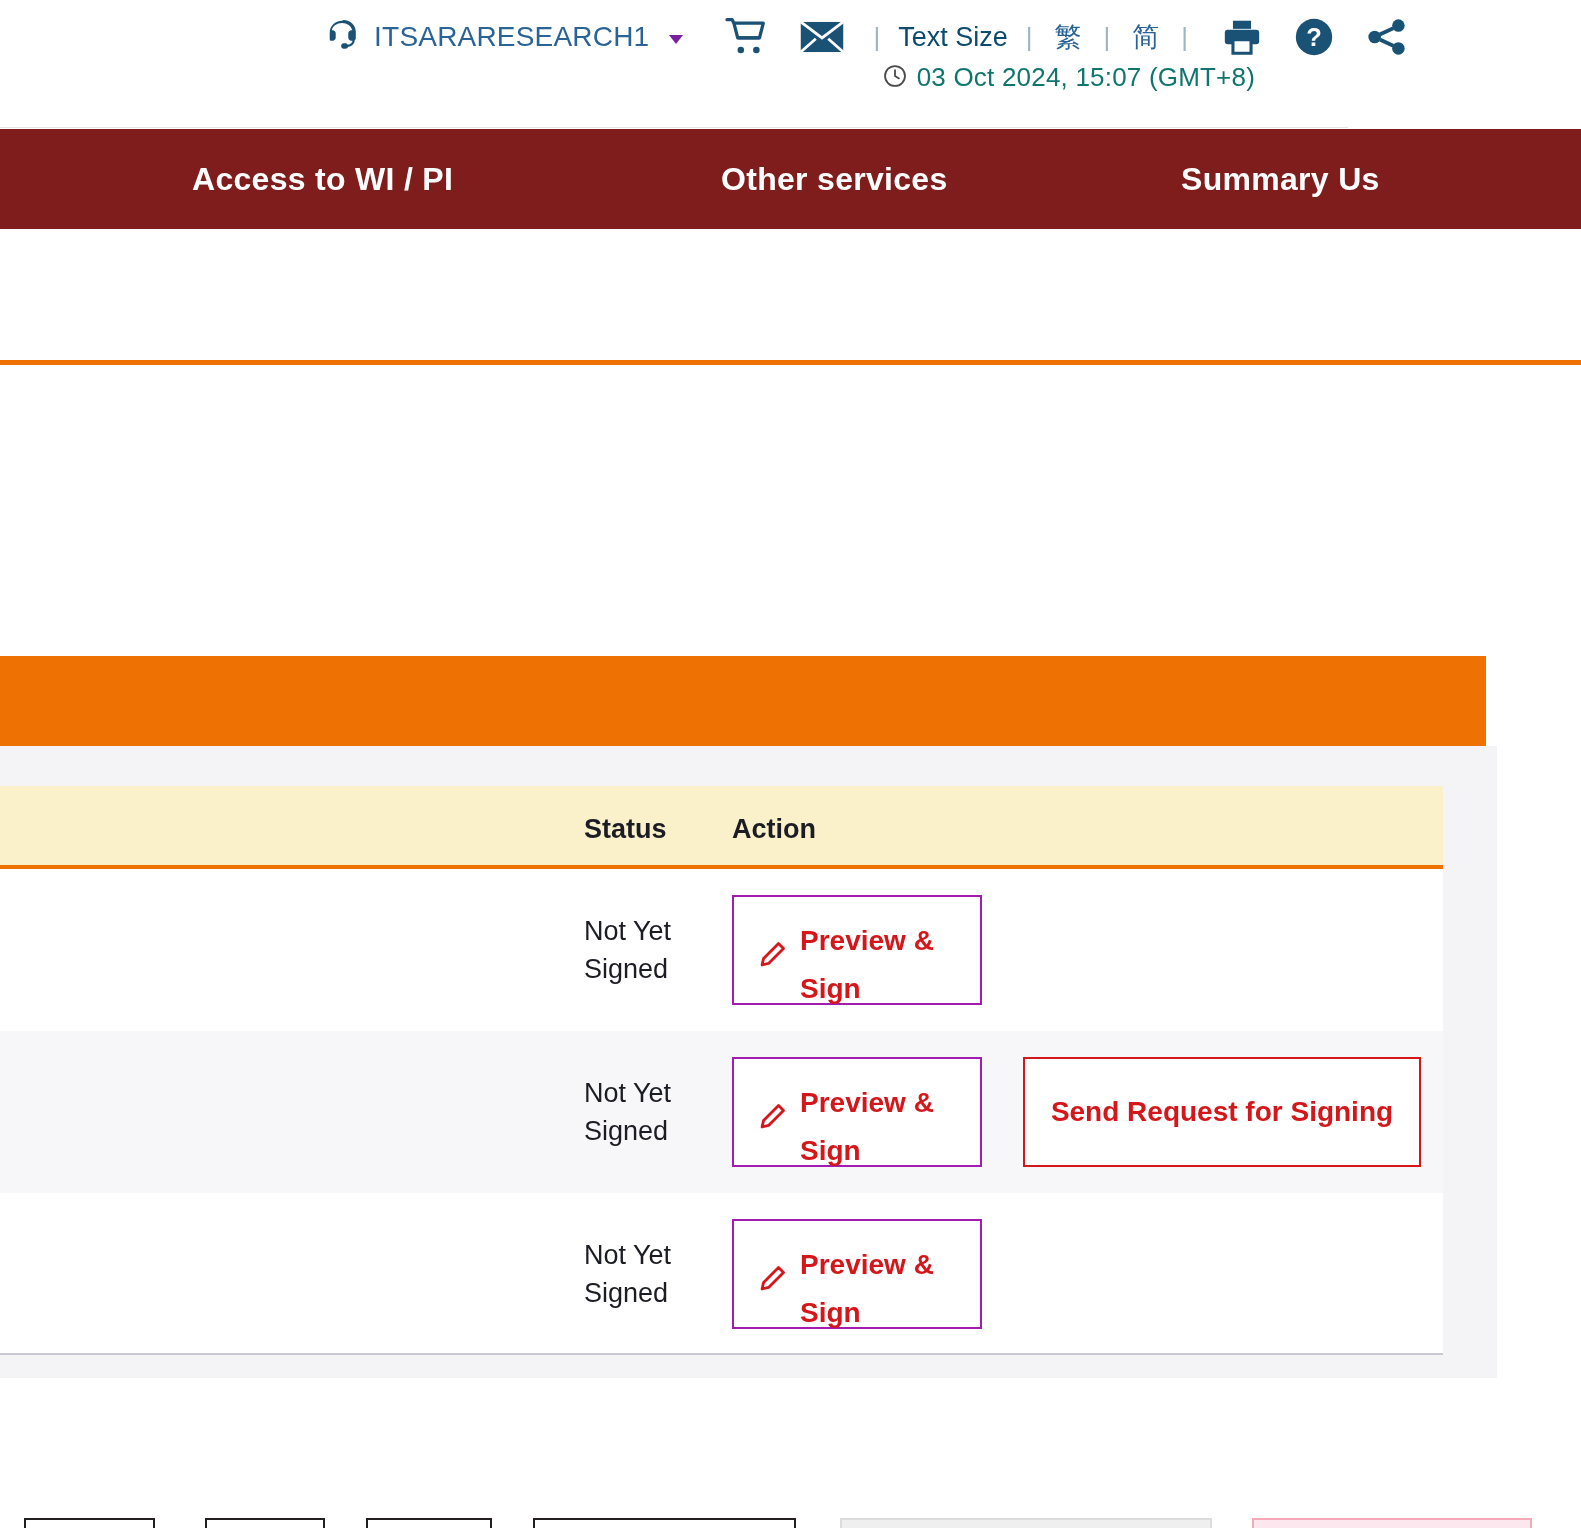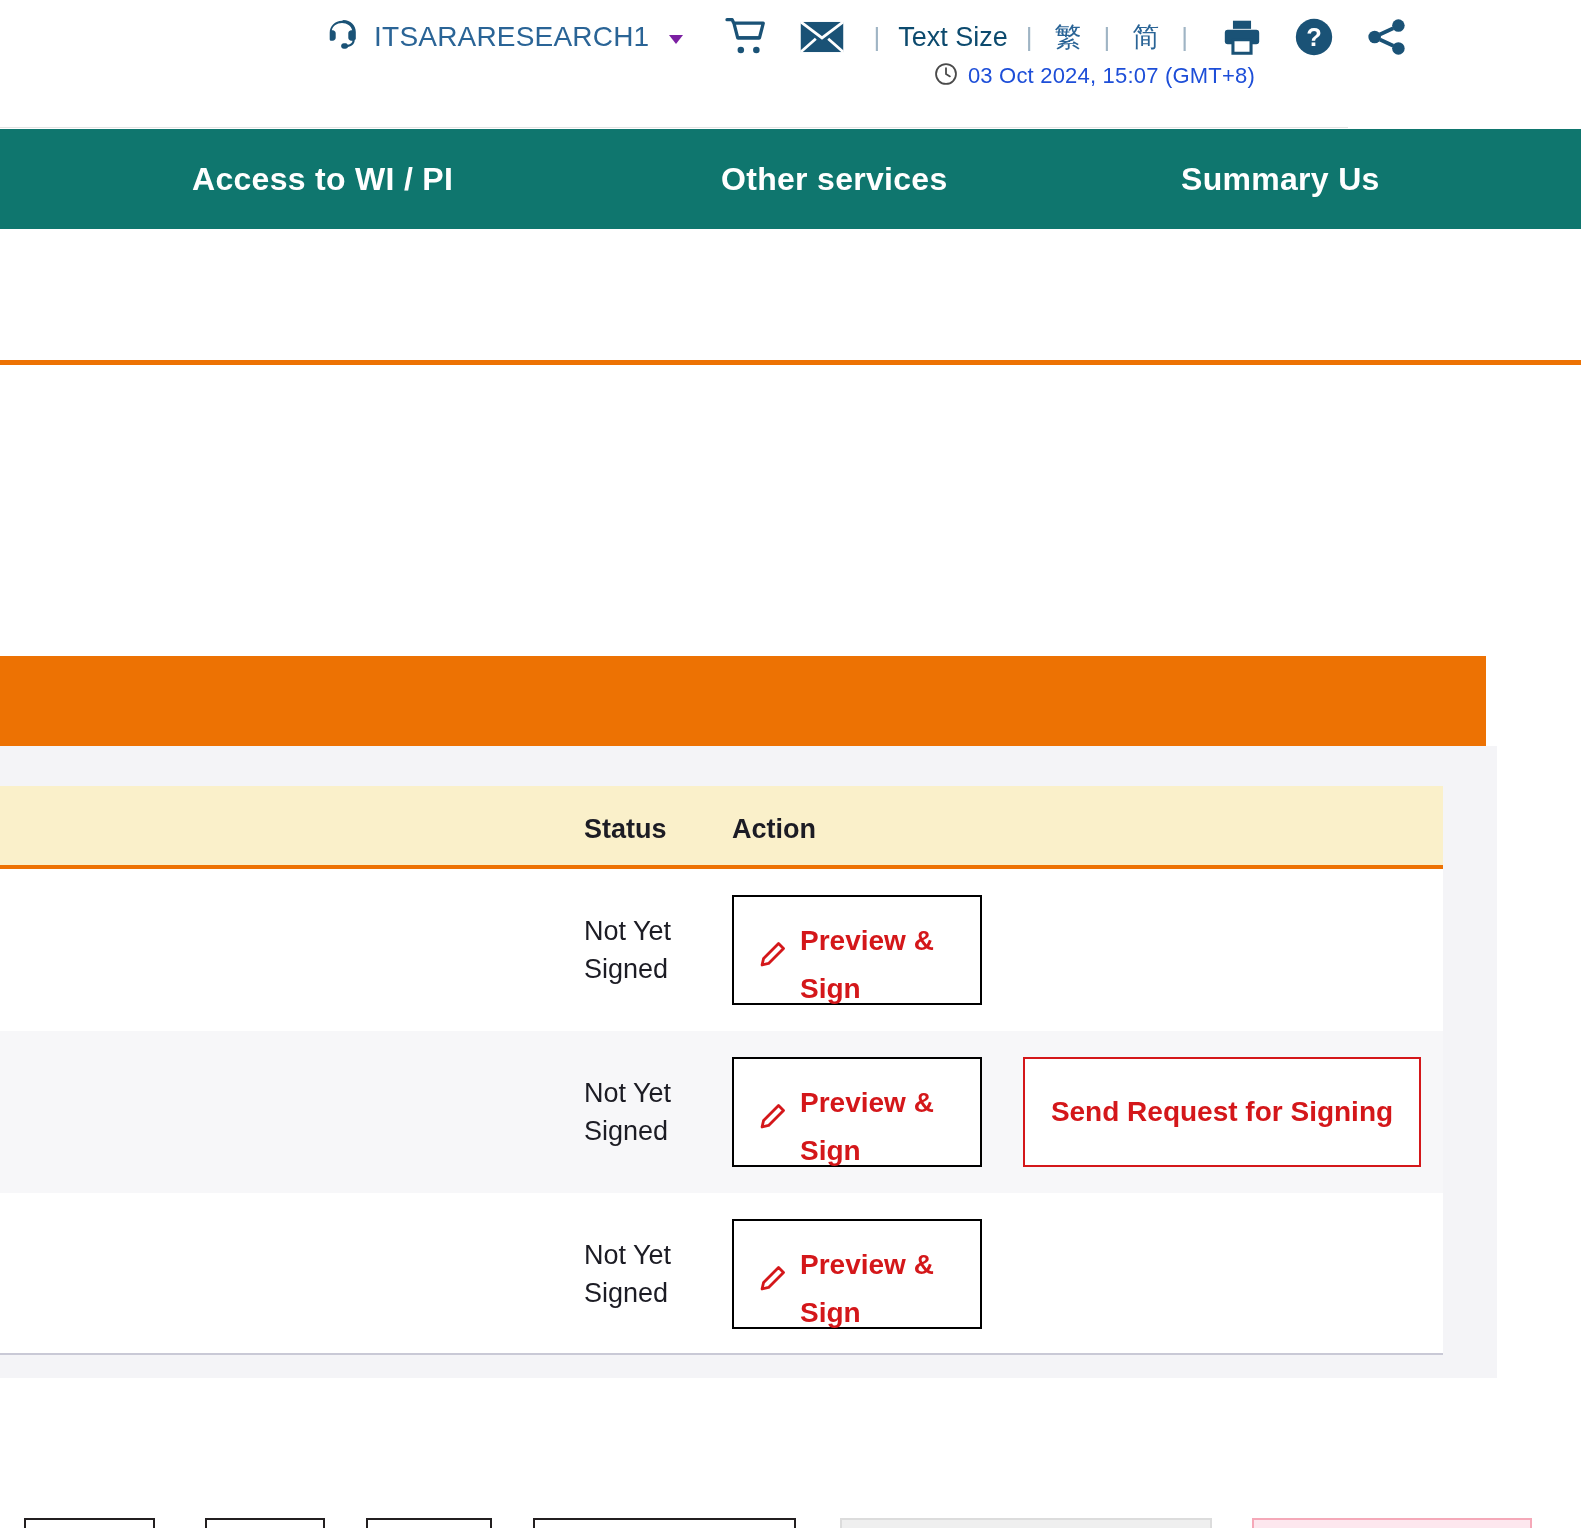--- a/index.html
+++ b/index.html
@@ -74,32 +74,32 @@
     margin: 0 10px;
   }
   .util-row2 {
     position: absolute;
     right: 93px; top: 62px;
     display: flex;
     align-items: center;
     gap: 10px;
   }
   .util-datetime {
-    font-size: 22px;
-    color: #1d4ed8;
+    font-size: 26px;
+    color: #0f766e;
     letter-spacing: 0.2px;
     white-space: nowrap;
   }
 
   
   .red-nav {
     position: absolute;
     left: 0; top: 129px;
     width: 1581px; height: 100px;
-    background: #0f766e;
+    background: #7f1d1d;
     display: flex;
     align-items: center;
   }
   .red-nav-item {
     color: #ffffff;
     font-size: 32px;
     font-weight: bold;
     letter-spacing: 0.3px;
     white-space: nowrap;
     position: absolute;
@@ -231,21 +231,21 @@
     left: 584px; top: 44px;
     width: 130px;
     font-size: 27px;
     color: #1c1c24;
     line-height: 1.4;
   }
   .btn-preview {
     position: absolute;
     left: 732px; top: 26px;
     width: 250px; height: 110px;
-    border: 2px solid #000000;
+    border: 2px solid #a21caf;
     background: #ffffff;
     display: flex;
     align-items: center;
     cursor: pointer;
   }
   .btn-preview .pencil {
     position: absolute;
     left: 24px; top: 44px;
   }
   .btn-preview .btxt {

